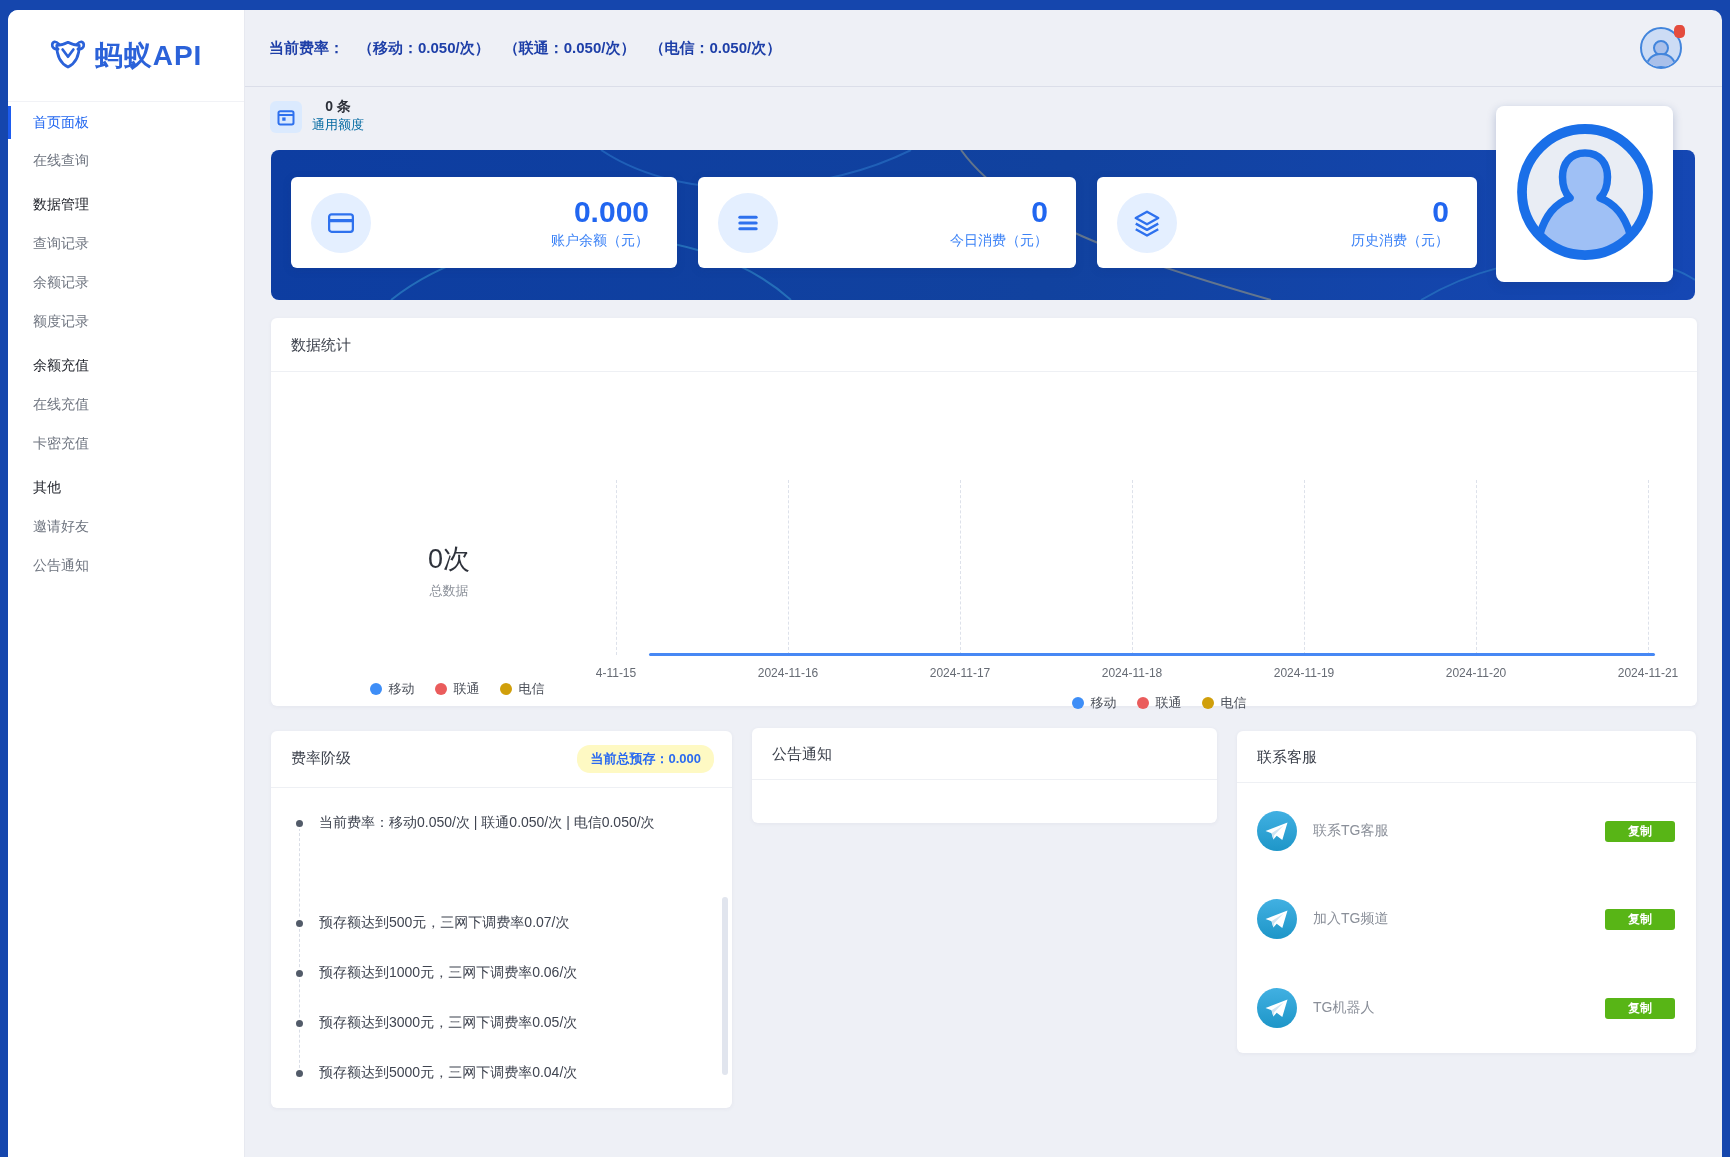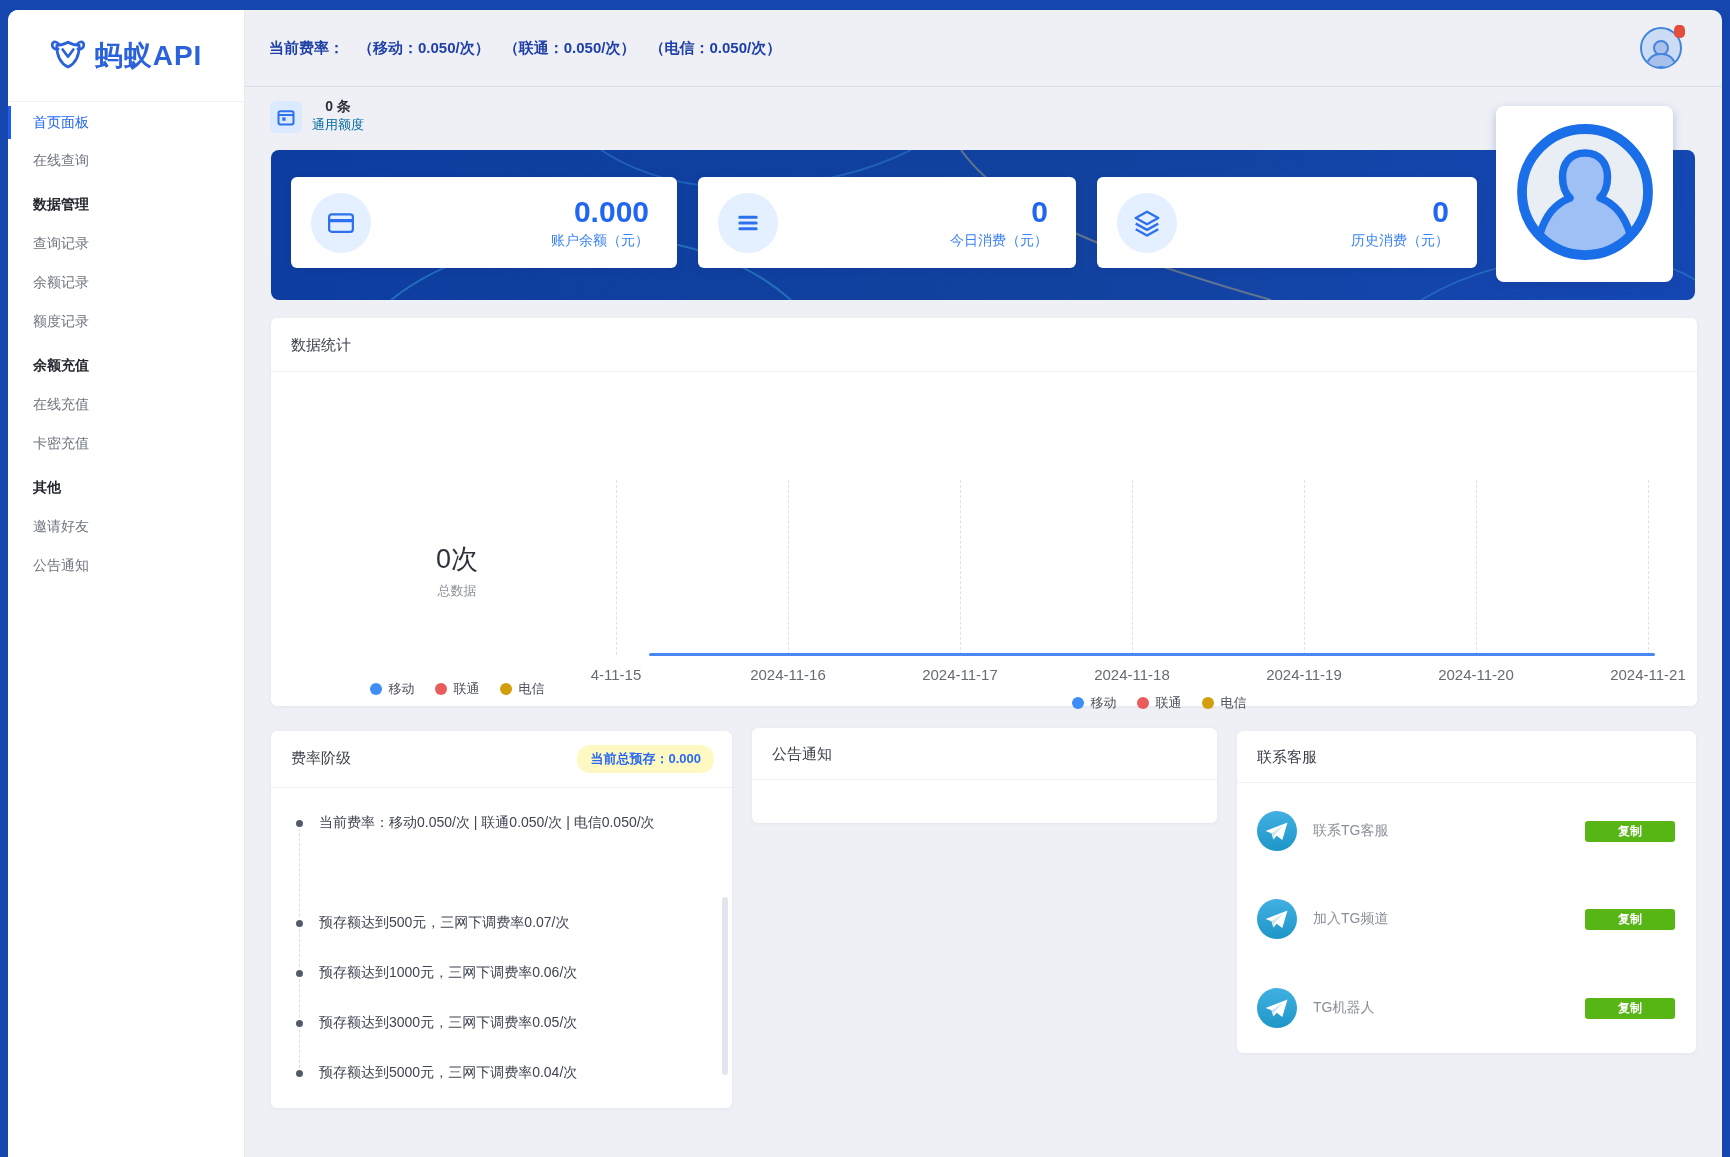--- a/index.html
+++ b/index.html
@@ -16,21 +16,21 @@
     background:#eef0f6; display:flex;
   }
   
   .sidebar { width:237px; background:#fff; border-right:1px solid #e7e9f0; flex:none; }
   .logo-box { height:92px; display:flex; align-items:center; justify-content:center; gap:9px; border-bottom:1px solid #f1f2f6; }
   .logo-text { font-size:28px; font-weight:bold; color:#2b62d9; letter-spacing:1px; }
   .menu { padding-top:2px; }
   .menu-item { height:39px; display:flex; align-items:center; padding-left:25px; font-size:14px; color:#6f7580; cursor:pointer; position:relative; }
   .menu-item.active { color:#2166f0; background:#fff; }
   .menu-item.active::before { content:""; position:absolute; left:0; top:2px; bottom:2px; width:3px; background:#1d5cf0; }
-  .menu-sect { height:44px; padding:16px 0 0 25px; font-size:14px; font-weight:bold; color:#23262e; }
+  .menu-sect { height:44px; padding:16px 0 0 25px; font-size:14px; font-weight:normal; color:#23262e; }
   
   .main { flex:1; display:flex; flex-direction:column; min-width:0; }
   .topbar { height:77px; flex:none; display:flex; align-items:center; justify-content:space-between; padding:0 40px 0 24px; border-bottom:1px solid #dbdee9; }
   .rates { font-size:15px; font-weight:bold; color:#1e3fa8; display:flex; align-items:center; gap:14px; }
   .avatar-wrap { position:relative; width:42px; height:42px; cursor:pointer; }
   .avatar-circle { width:42px; height:42px; border-radius:50%; background:#ccdcf5; border:2px solid #4285dc; overflow:hidden; display:flex; align-items:flex-end; justify-content:center; }
   .red-dot { position:absolute; top:-2px; right:-3px; width:11px; height:13px; border-radius:38%; background:#e44c3d; }
   .content { flex:1; position:relative; overflow:hidden; }
   
   .quota-icon { position:absolute; left:25px; top:14px; width:32px; height:32px; border-radius:6px; background:#dbeafe; display:flex; align-items:center; justify-content:center; }
@@ -52,34 +52,34 @@
   .stat-label { font-size:14px; color:#3b82f6; margin-top:4px; }
   .avatar-card { position:absolute; left:1251px; top:19px; width:177px; height:176px; background:#fff; border-radius:8px;
     box-shadow:0 3px 10px rgba(20,50,120,.25); display:flex; align-items:center; justify-content:center; }
   
   .card { position:absolute; background:#fff; border-radius:6px; box-shadow:0 1px 4px rgba(60,70,100,.06); }
   .card-title { font-size:15px; color:#3a3f4a; padding:18px 20px 16px 20px; }
   .card-divider { height:1px; background:#eef0f4; }
   
   .chart-card { left:26px; top:231px; width:1426px; height:388px; }
   .chart-area { position:relative; height:334px; }
-  .donut-center { position:absolute; left:86px; top:172px; width:200px; text-align:center; }
+  .donut-center { position:absolute; left:78px; top:172px; width:200px; text-align:center; }
   .donut-total { font-size:27px; color:#2e323b; line-height:30px; }
   .donut-total-label { font-size:13px; color:#8a8f98; margin-top:8px; }
   .legend-row { position:absolute; display:flex; justify-content:center; gap:20px; font-size:13px; color:#4a4f59; }
   .legend-item { display:flex; align-items:center; gap:7px; cursor:pointer; }
   .legend-dot { width:12px; height:12px; border-radius:50%; }
   .dot-mobile { background:#3e8ef7; }
   .dot-unicom { background:#ea5c5c; }
   .dot-telecom { background:#d09f0b; }
   .donut-legend { left:0; top:308px; width:372px; }
   .line-legend { left:688px; top:322px; width:400px; }
   .gridline { position:absolute; top:108px; height:175px; width:0; border-left:1px dashed #dde1ea; }
   .zero-line { position:absolute; left:378px; top:281px; width:1006px; height:3px; background:#4788f4; border-radius:2px; }
-  .x-label { position:absolute; top:294px; width:90px; margin-left:-45px; text-align:center; font-size:15px; color:#666b74; }
+  .x-label { position:absolute; top:294px; width:90px; margin-left:-45px; text-align:center; font-size:12px; color:#666b74; }
   
   .rate-panel { left:26px; top:644px; width:461px; height:377px; }
   .rate-header { position:relative; height:56px; }
   .rate-title { font-size:15px; color:#3a3f4a; position:absolute; left:20px; top:18px; }
   .rate-badge { position:absolute; right:18px; top:14px; background:#fef9c3; color:#2a6af0; font-weight:bold; font-size:13px;
     padding:5px 13px; border-radius:13px; }
   .rate-list { position:relative; height:300px; overflow:hidden; }
   .tl-line { position:absolute; left:28px; top:20px; height:300px; border-left:1px dashed #d9dde6; }
   .rate-item { position:absolute; left:0; right:14px; height:50px; display:flex; align-items:center; }
   .tl-dot { position:absolute; left:23px; width:11px; height:11px; border-radius:50%; background:#525b69; border:2px solid #fff; }
@@ -87,21 +87,21 @@
   .panel-scrollbar { position:absolute; right:4px; top:166px; width:6px; height:178px; border-radius:3px; background:#e1e5ee; cursor:pointer; }
   
   .notice-panel { left:507px; top:641px; width:465px; height:95px; }
   
   .support-panel { left:992px; top:644px; width:459px; height:322px; }
   .support-row { position:absolute; left:0; right:0; height:88px; display:flex; align-items:center; padding:0 21px 0 20px; }
   .support-row + .support-row { border-top:0; }
   .row-border { border-top:1px solid #eef0f4; }
   .tg-icon { width:40px; height:40px; flex:none; }
   .support-label { margin-left:16px; font-size:14px; color:#8a8f99; }
-  .copy-btn { margin-left:auto; width:90px; height:21px; background:#58b516; color:#fff; font-size:12px; font-weight:bold;
+  .copy-btn { margin-left:auto; width:70px; height:21px; background:#58b516; color:#fff; font-size:12px; font-weight:bold;
     border:none; border-radius:3px; cursor:pointer; display:flex; align-items:center; justify-content:center; }
 </style>
 </head>
 <body>
 
 <div class="frame">
 
   <div class="sidebar">
     <div class="logo-box">
       <span>

